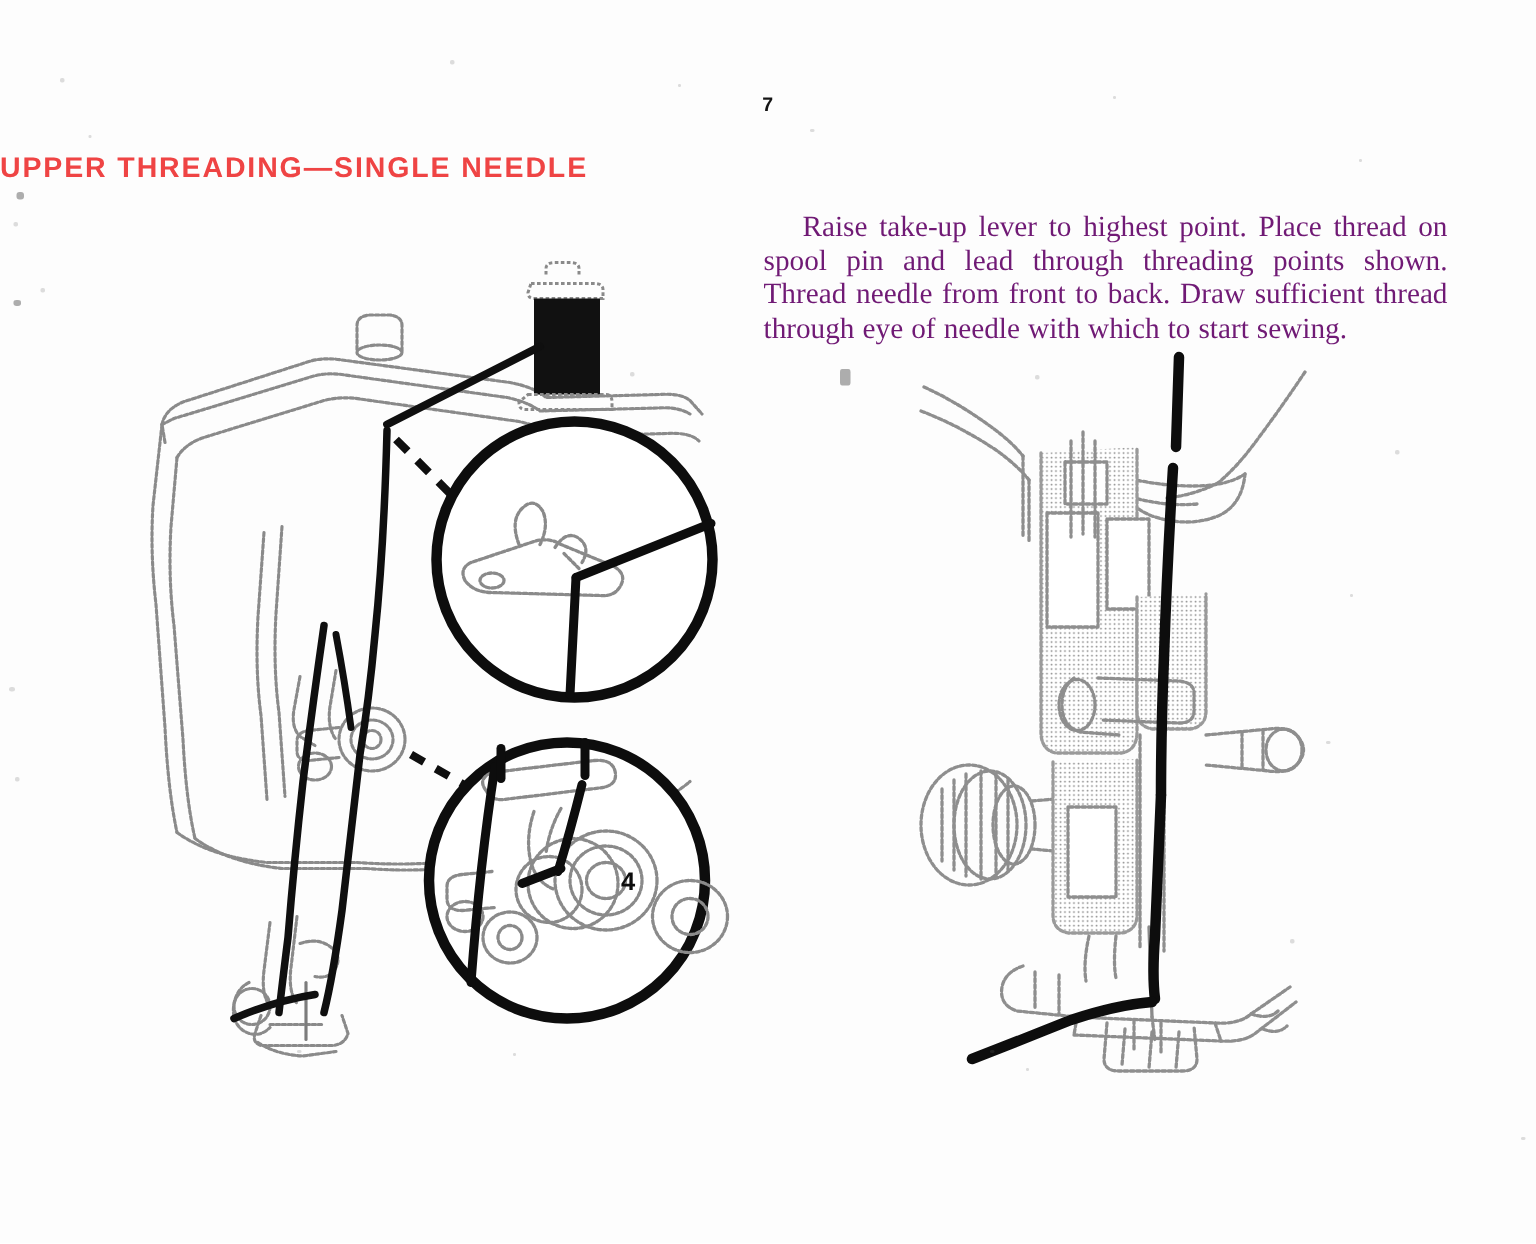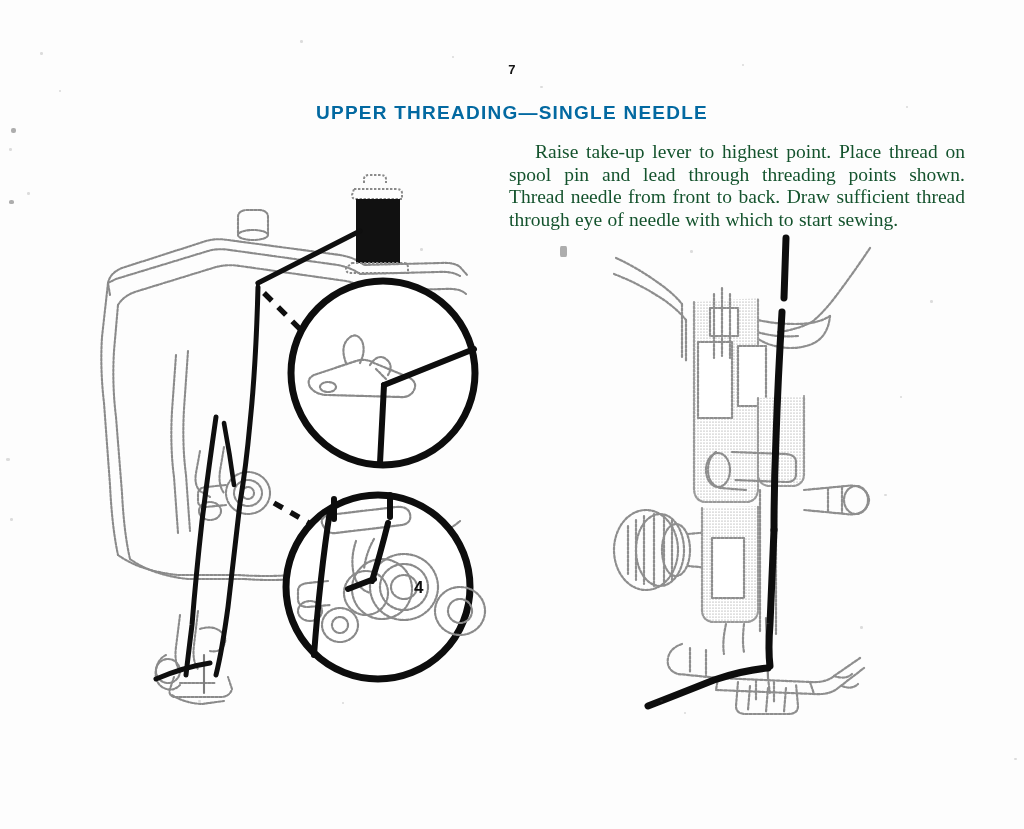--- a/index.html
+++ b/index.html
@@ -38,37 +38,36 @@
     font-weight: bold;
     font-size: 13px;
     color: #141414;
     letter-spacing: .5px;
   }
   #doc-title {
     position: absolute;
     top: 102px;
     left: 0;
     width: 1024px;
-    text-align: center;
     font-family: "Liberation Sans", sans-serif;
     font-weight: bold;
     font-size: 19px;
     letter-spacing: 1.25px;
-    color: #0369a1;
+    color: #ef4444;
     white-space: nowrap;
   }
   #body-text {
     position: absolute;
     top: 141px;
     left: 509px;
     width: 456px;
     font-family: "Liberation Serif", serif;
     font-size: 19.5px;
     line-height: 22.6px;
-    color: #14532d;
+    color: #701a75;
     text-align: justify;
     text-indent: 26px;
     word-spacing: .5px;
   }
 
   
   .illus {
     position: absolute;
   }
   #illus-left  { left: 88px;  top: 155px; }

